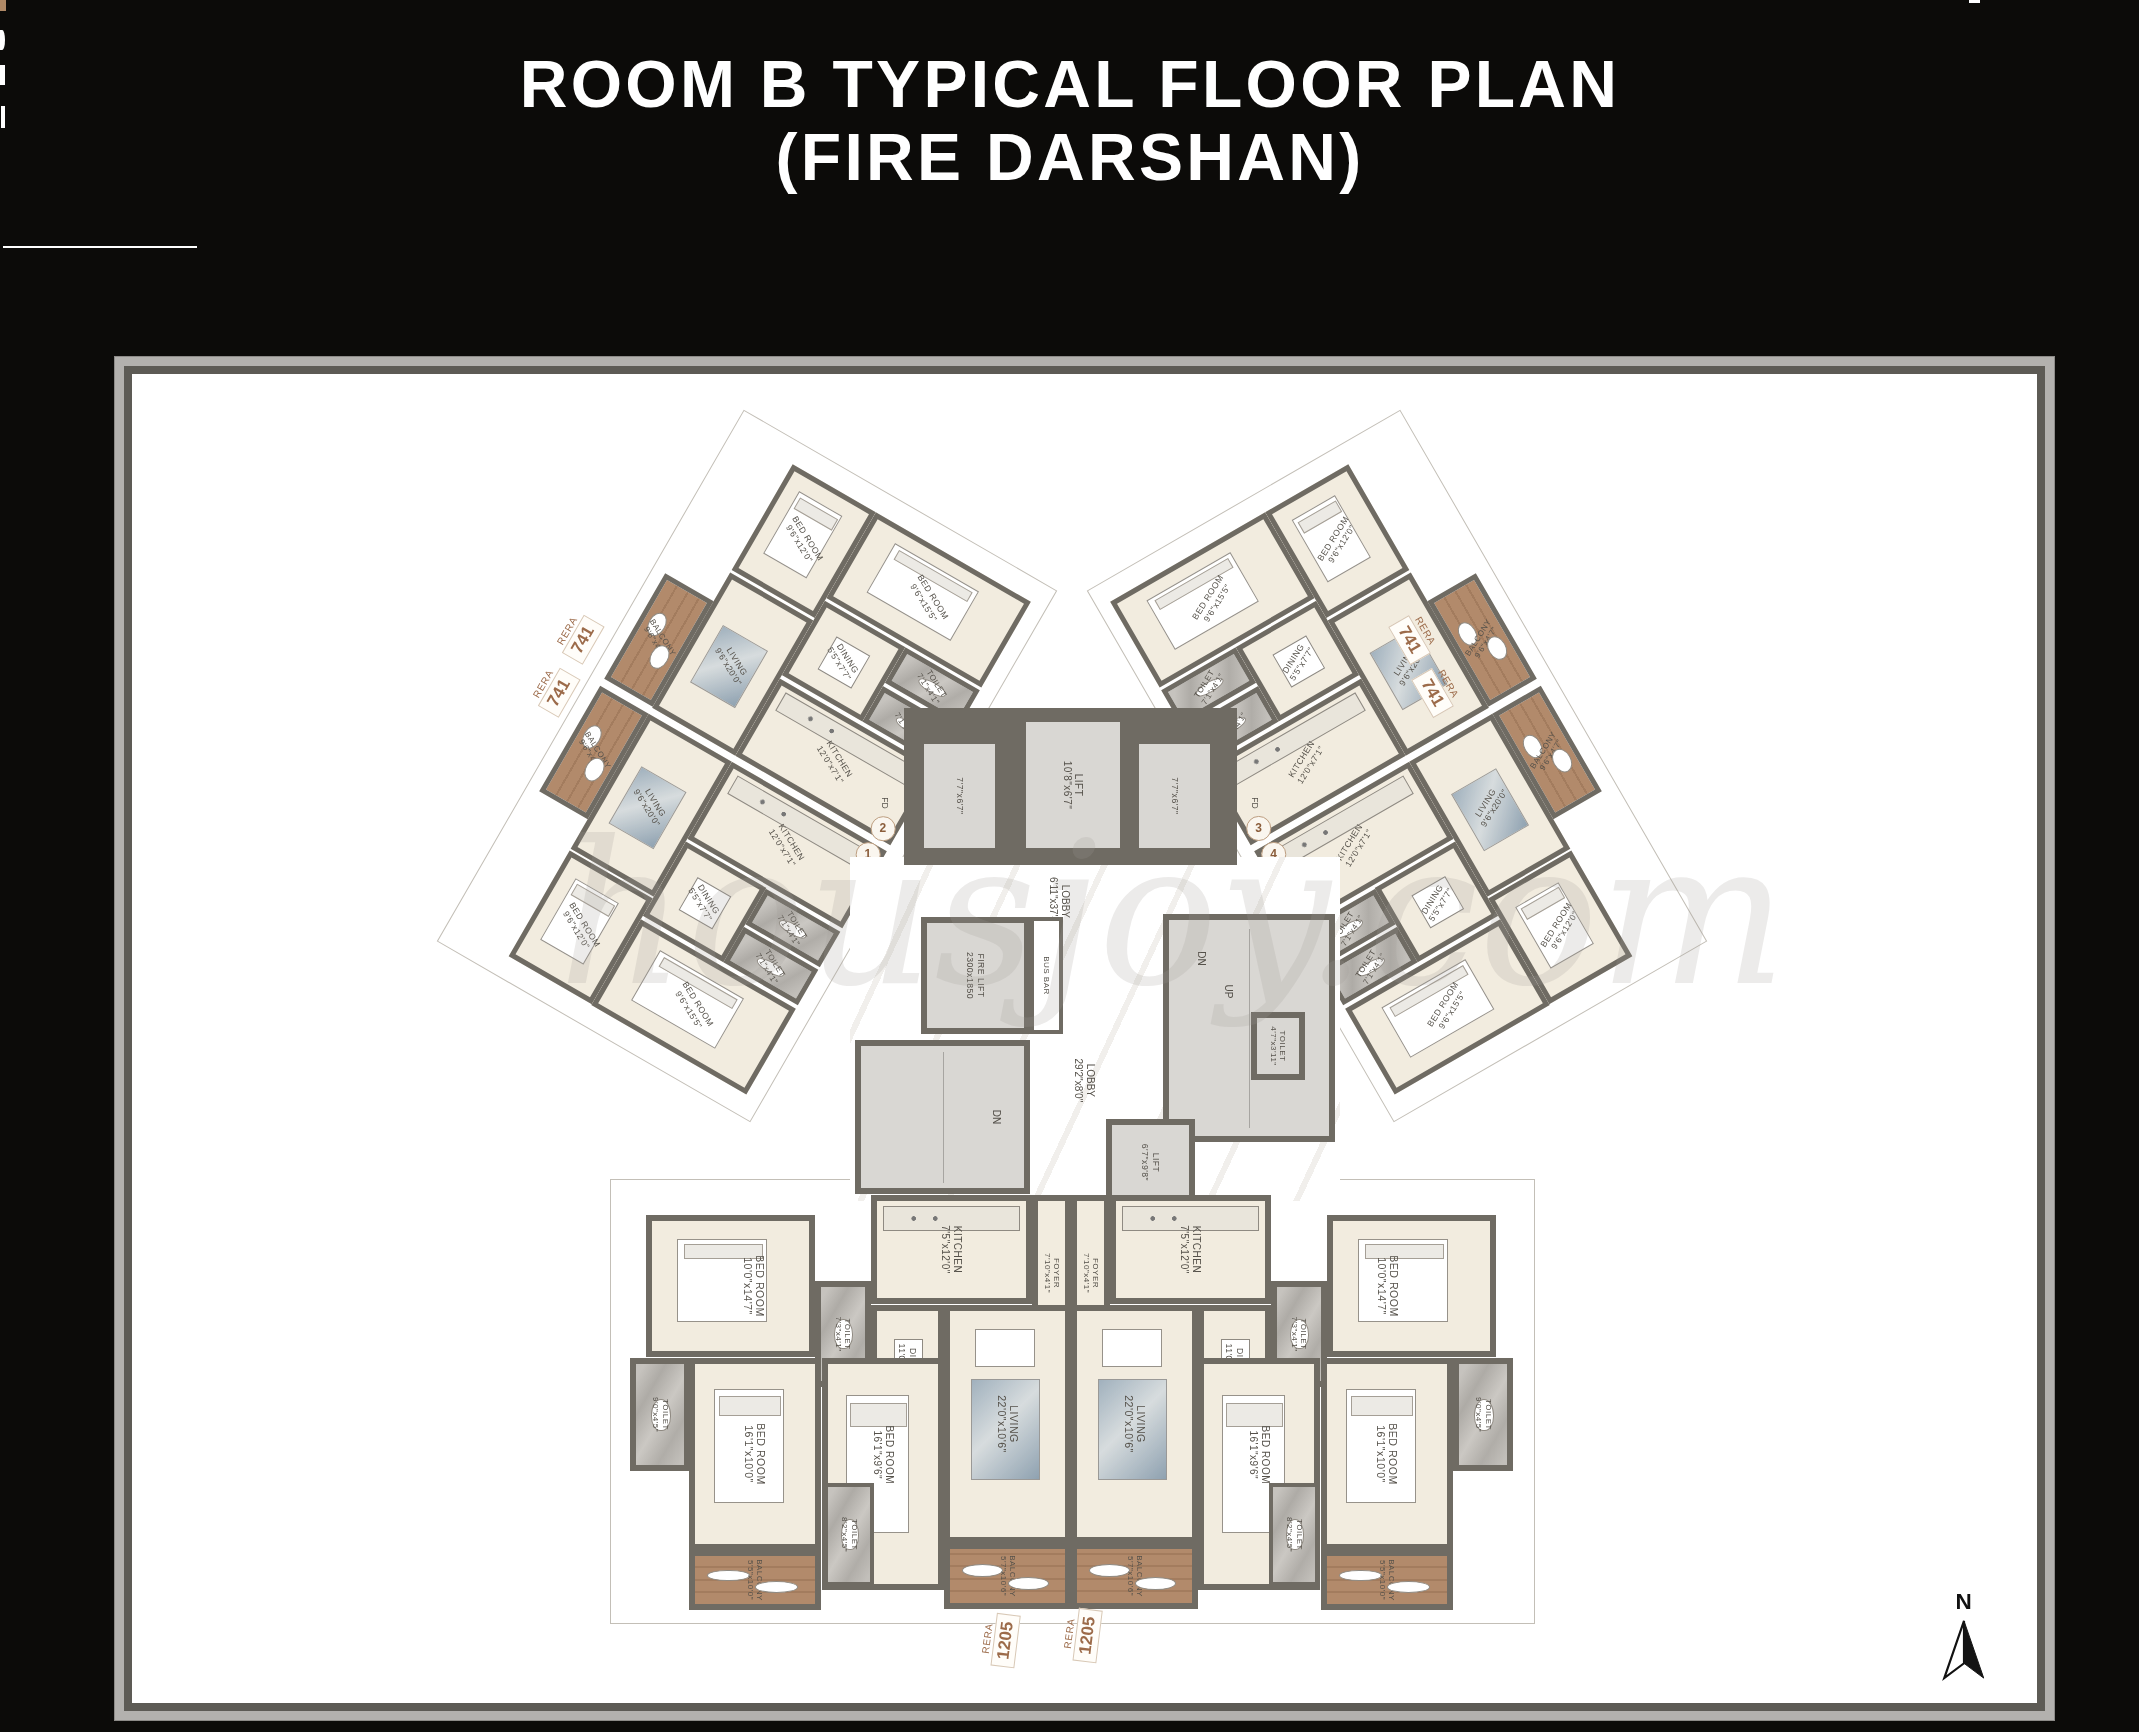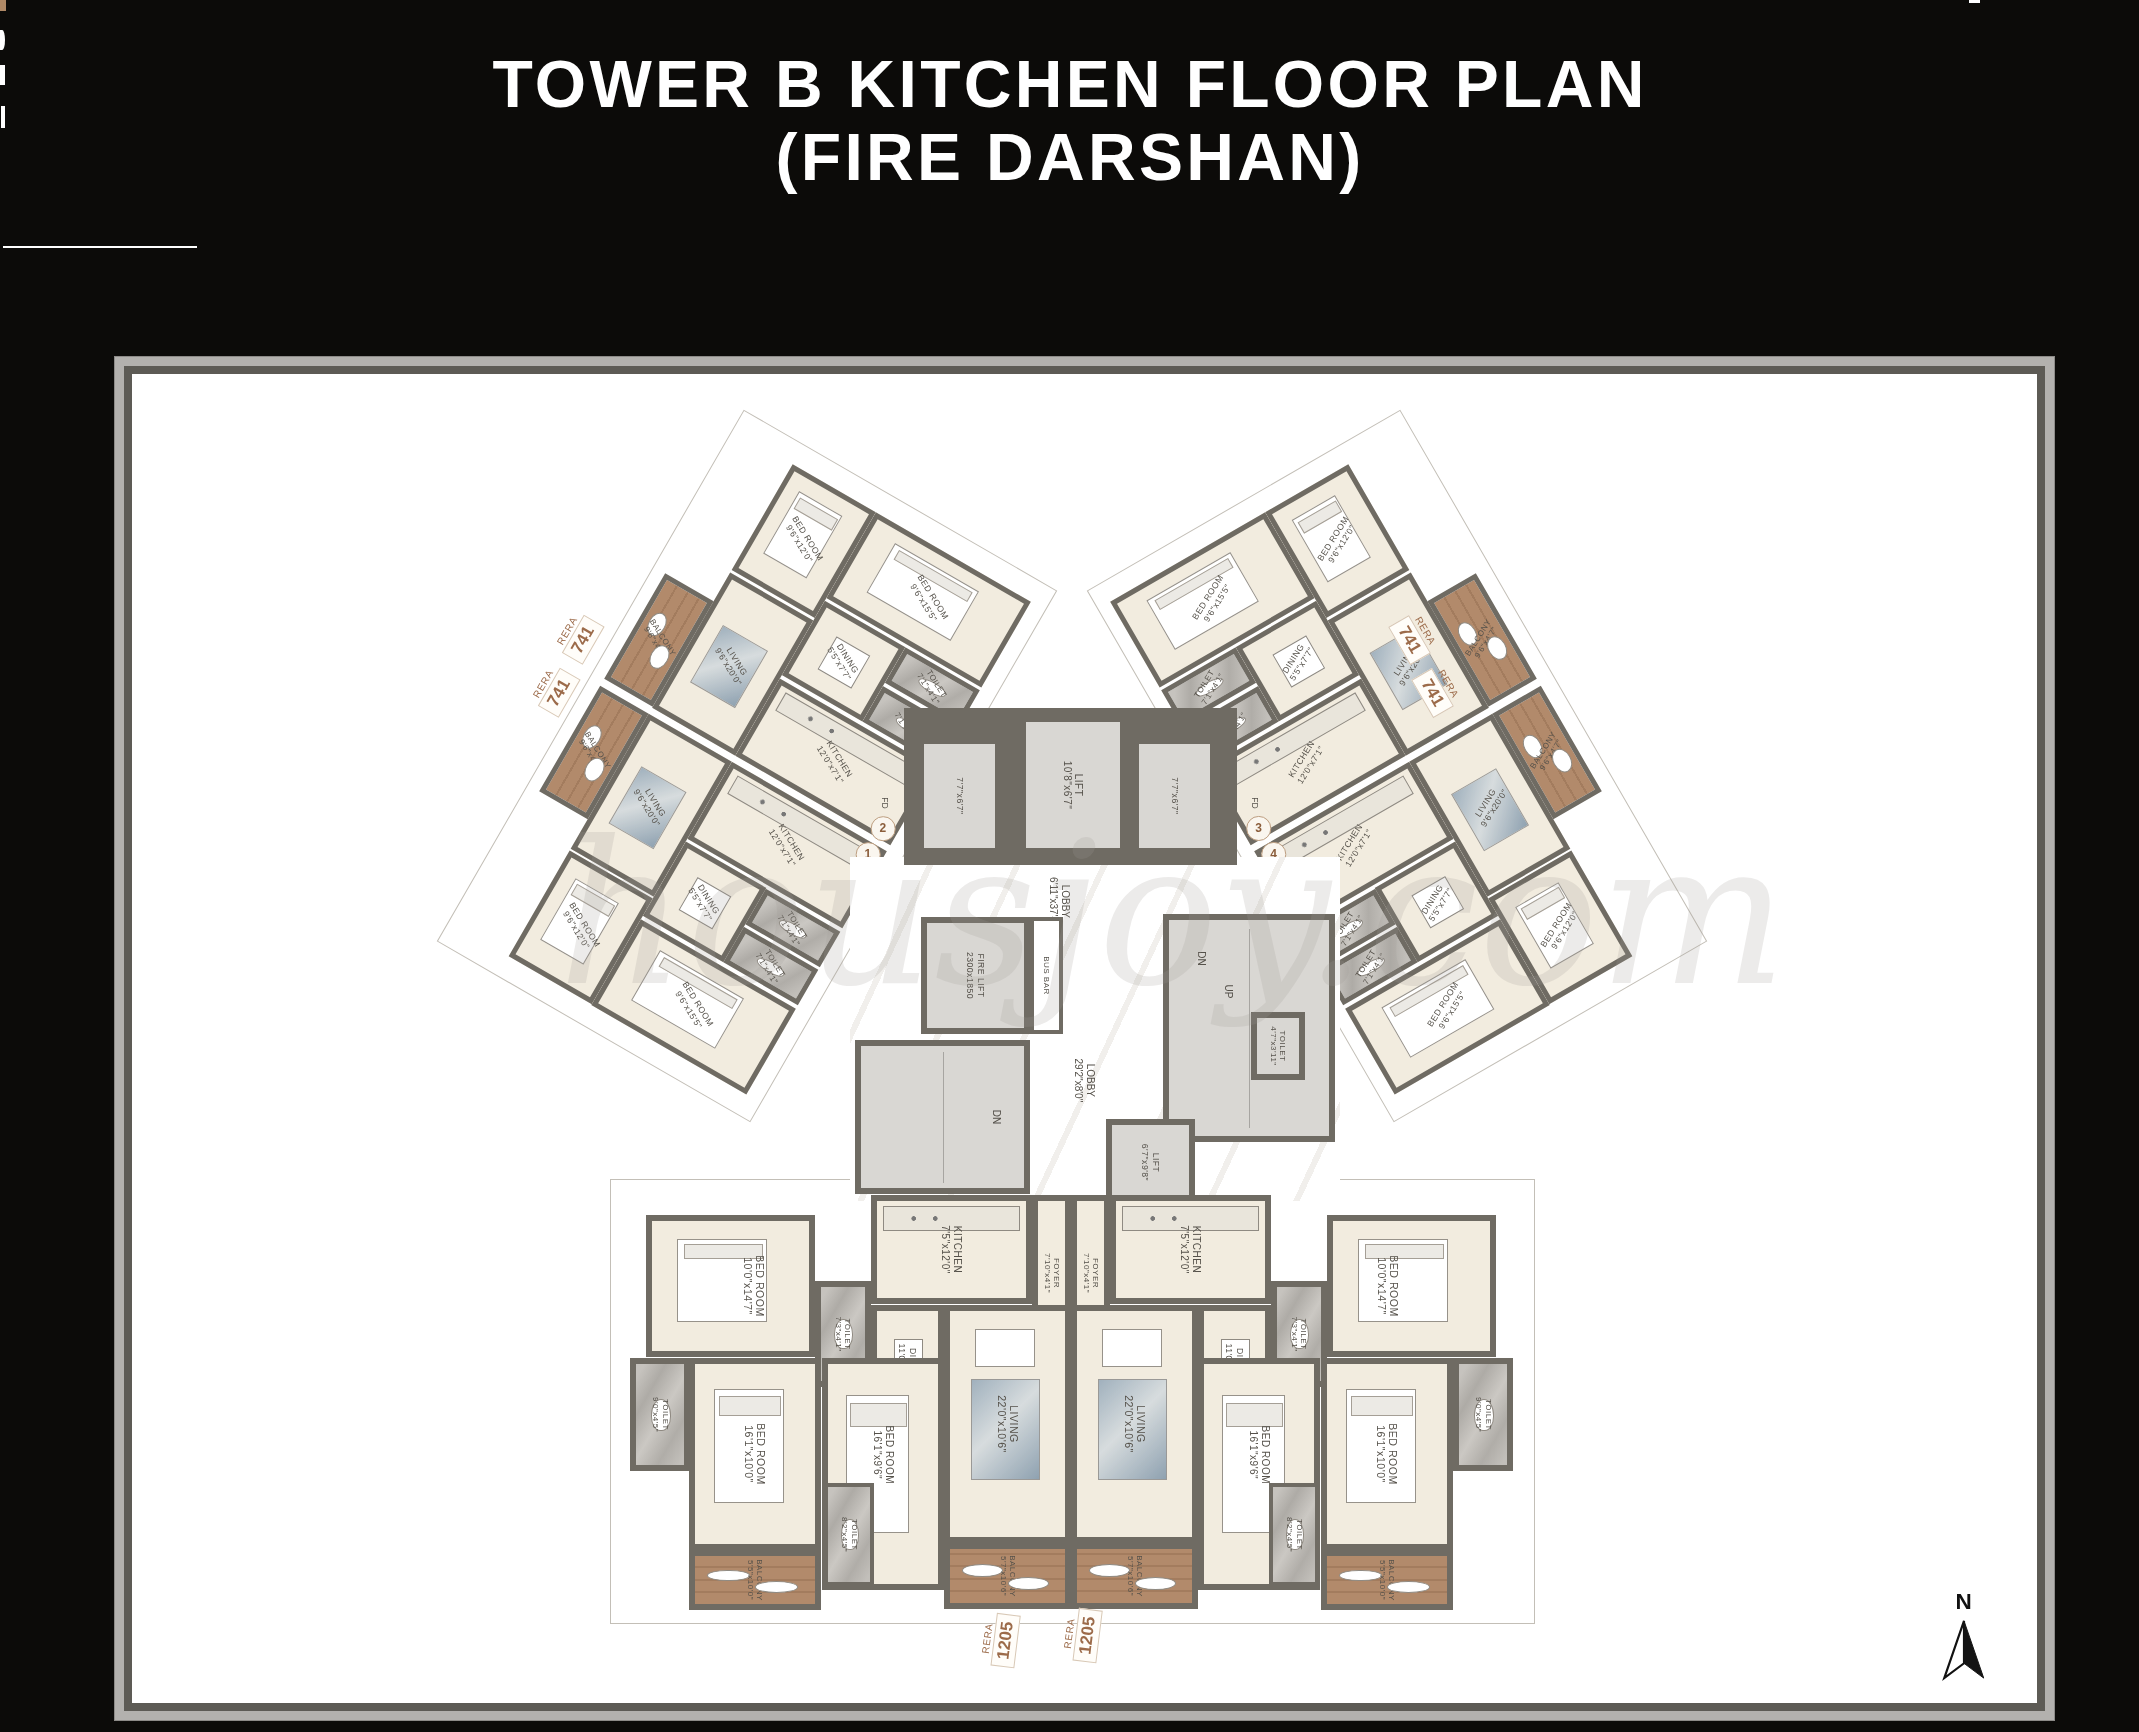--- a/index.html
+++ b/index.html
@@ -76,21 +76,21 @@
 <body>
 
 <div class="frag" style="left:0;top:0;width:6px;height:11.3px;background:#b08966;"></div>
 <div class="frag" style="left:0;top:30px;width:5.3px;height:20px;border-radius:0 60% 60% 0;"></div>
 <div class="frag" style="left:0;top:65px;width:4.6px;height:20px;"></div>
 <div class="frag" style="left:1.3px;top:106px;width:3.3px;height:22px;"></div>
 <div class="frag" style="left:3.3px;top:246px;width:194px;height:2px;"></div>
 <div class="frag" style="left:1969px;top:0;width:10.6px;height:3.3px;"></div>
 
 <div id="title">
-  <div>TOWER B KITCHEN FLOOR PLAN</div>
+  <div>ROOM B TYPICAL FLOOR PLAN</div>
   <div>(FIRE DARSHAN)</div>
 </div>
 
 <div id="frame-outer">
  <div id="frame-inner">
   <div id="plan">
 
     <div class="outline" style="left:434px;top:85px;width:360px;height:612px;transform:rotate(30deg);"></div>
     <div class="outline" style="left:1084px;top:85px;width:360px;height:612px;transform:rotate(-30deg);"></div>
     <div class="outline" style="left:478px;top:805px;width:923px;height:443px;"></div>

